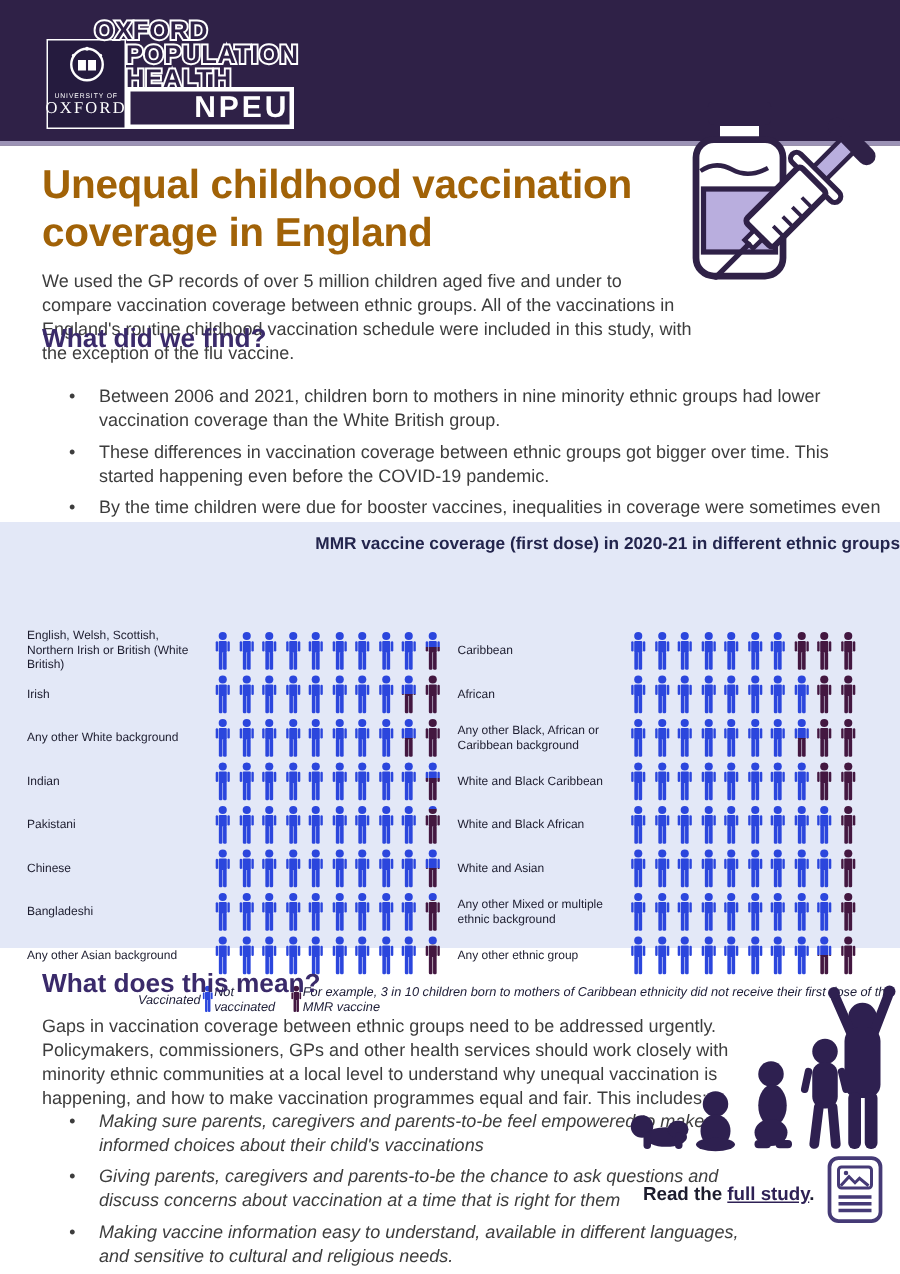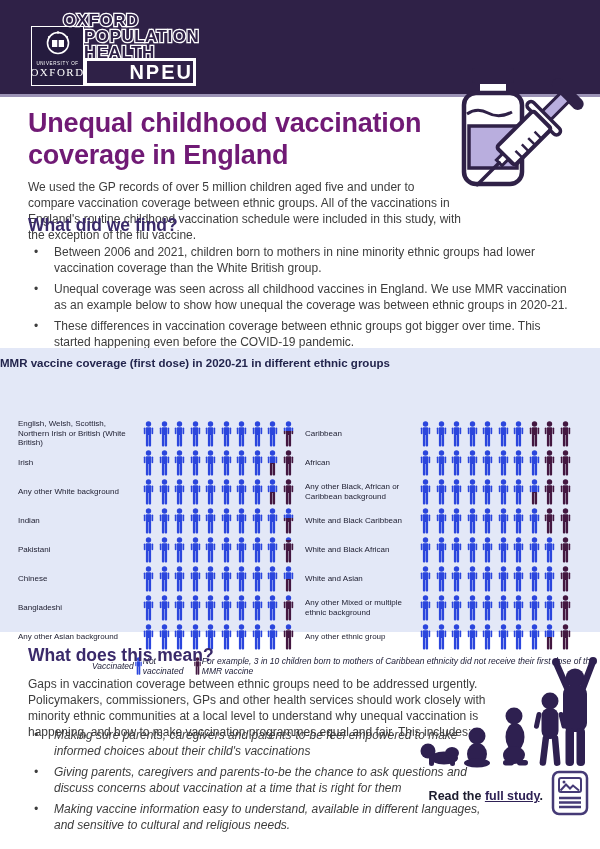--- a/index.html
+++ b/index.html
@@ -19,40 +19,40 @@
   .uni-ox { font-family:"Liberation Serif", serif; font-size:11px; color:#fff; letter-spacing:1.5px; }
   .logo-word { position:absolute; margin:0; font-size:17px; font-weight:800; line-height:1;
     color:#2f2147; -webkit-text-stroke:2.5px #ffffff; paint-order:stroke fill; letter-spacing:.5px; }
   .w1 { left:63px; top:12px; } .w2 { left:84px; top:28px; } .w3 { left:84px; top:44px; }
   .npeu-box { position:absolute; left:84px; top:58px; width:112px; height:28px;
     border:3px solid #fff; display:flex; align-items:center; justify-content:flex-end; }
   .npeu-text { font-size:20px; font-weight:800; color:#fff; letter-spacing:2px; line-height:1; }
 
   
   .page-title { position:absolute; left:28px; top:108px; width:440px; margin:0;
-    font-size:27px; line-height:1.17; font-weight:700; color:#701a75; letter-spacing:-.2px; }
+    font-size:27px; line-height:1.17; font-weight:700; color:#a16207; letter-spacing:-.2px; }
   .intro { position:absolute; left:28px; top:168px; width:434px;
     font-size:12px; line-height:1.33; color:#3d3d3d; }
 
   .section-h { position:absolute; margin:0; font-size:17.5px; font-weight:700; color:#3a2a6a; }
   .h-find { left:28px; top:215px; }
   .h-mean { left:28px; top:645px; }
 
-  ul.bullets { list-style:none; margin:4px; padding:0; }
+  ul.bullets { list-style:none; margin:16px; padding:0; }
   ul.bullets li { position:relative; padding-left:22px; font-size:12px; line-height:1.3;
     color:#3d3d3d; margin-bottom:6px; }
   ul.bullets li::before { content:"\2022"; position:absolute; left:2px; top:0; color:#3d3d3d; }
   .find-list { position:absolute; left:28px; top:241px; width:548px; }
   .mean-list { position:absolute; left:28px; top:724px; width:466px;font-style:italic; }
   .mean-p { position:absolute; left:28px; top:665px; width:478px;
     font-size:12px; line-height:1.33; color:#3d3d3d; }
 
   
   .chart { position:absolute; left:0; top:348px; width:600px; height:284px; background:#e3e8f7; }
-  .chart-title { text-align:left; padding-top:9px; font-size:11.5px; font-weight:700; color:#23254d; }
+  .chart-title { text-align:right; padding-top:9px; font-size:11.5px; font-weight:700; color:#23254d; }
   .chart-cols { display:flex; padding:6px 8px 0 18px; }
   .chart-col { width:50%;margin-top:44px; }
   .chart-row { display:flex; align-items:center; height:29px; }
   .chart-label { font-size:8px; line-height:1.18; color:#1c1c2e; flex:none; }
   .col-left .chart-label { width:124px; padding-right:4px; }
   .col-right .chart-label { width:114px; padding-right:4px; }
   .icons { display:flex; gap:2.5px; align-items:center; }
   svg.person { width:13px; height:26px; display:block; }
   svg.person-sm { width:9px; height:18px; display:block; }
   .legend { display:flex; align-items:center; gap:0; margin:5px 0 0 92px;
@@ -111,21 +111,20 @@
     </g>
   </svg>
 </div>
 
 <h1 class="page-title">Unequal childhood vaccination coverage in England</h1>
 <p class="intro">We used the GP records of over 5 million children aged five and under to compare vaccination coverage between ethnic groups. All of the vaccinations in England's routine childhood vaccination schedule were included in this study, with the exception of the flu vaccine.</p>
 
 <h2 class="section-h h-find">What did we find?</h2>
 <ul class="bullets find-list">
     <li>Between 2006 and 2021, children born to mothers in nine minority ethnic groups had lower vaccination coverage than the White British group.</li>
-    <li>Unequal coverage was seen across all childhood vaccines in England. We use MMR vaccination as an example below to show how unequal the coverage was between ethnic groups in 2020-21.</li>
     <li>These differences in vaccination coverage between ethnic groups got bigger over time. This started happening even before the COVID-19 pandemic.</li>
     <li>By the time children were due for booster vaccines, inequalities in coverage were sometimes even bigger than when they had their first vaccine doses.</li>
   </ul>
 
 <div class="chart">
   <div class="chart-title">MMR vaccine coverage (first dose) in 2020-21 in different ethnic groups</div>
   <div class="chart-cols">
     <div class="chart-col col-left" id="chart-col-0">
         <div class="chart-row">
           <div class="chart-label">English, Welsh, Scottish, Northern Irish or British (White British)</div>

